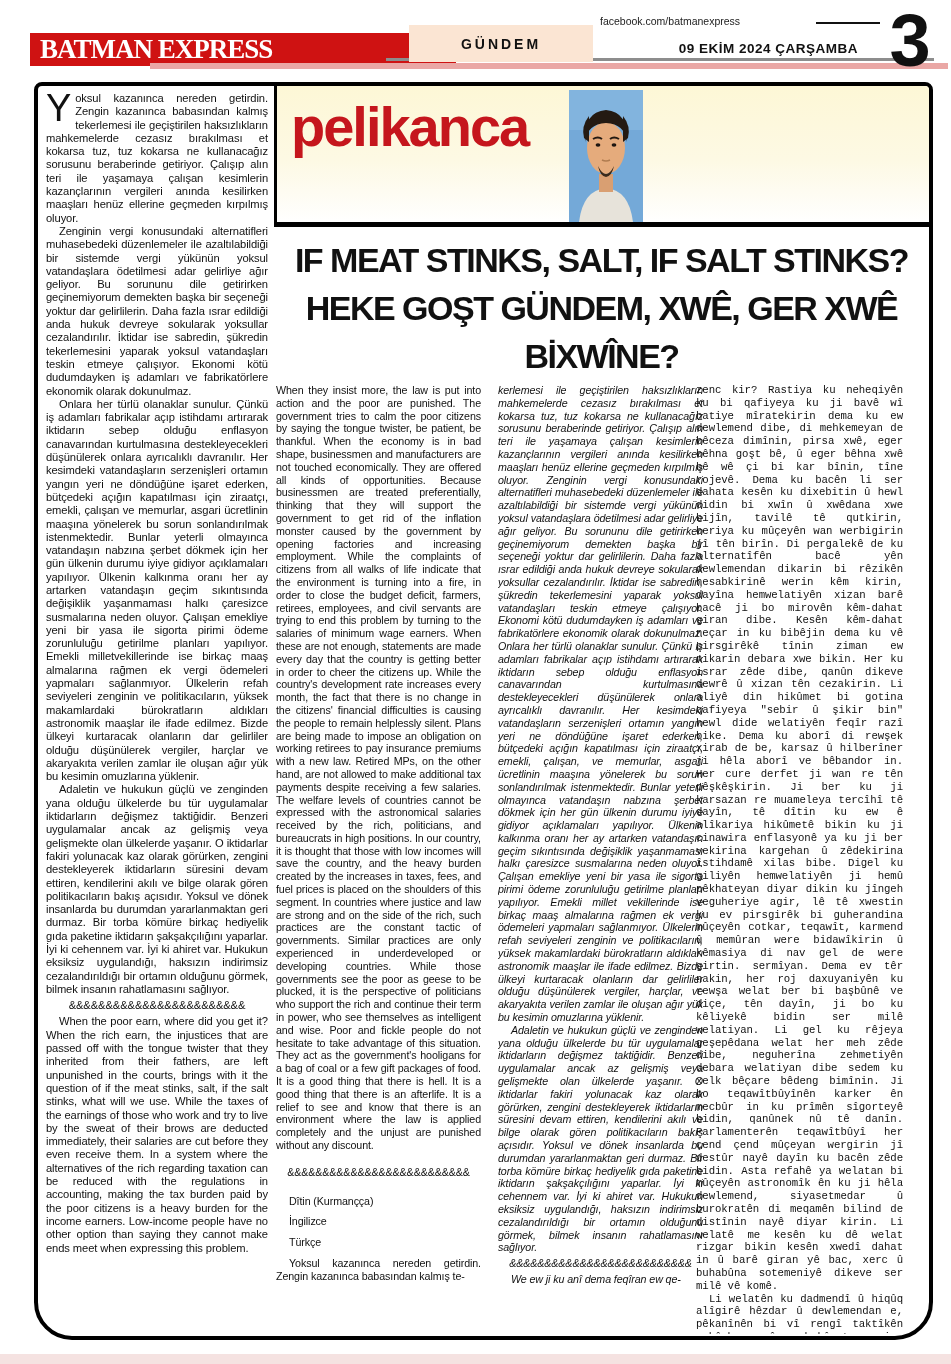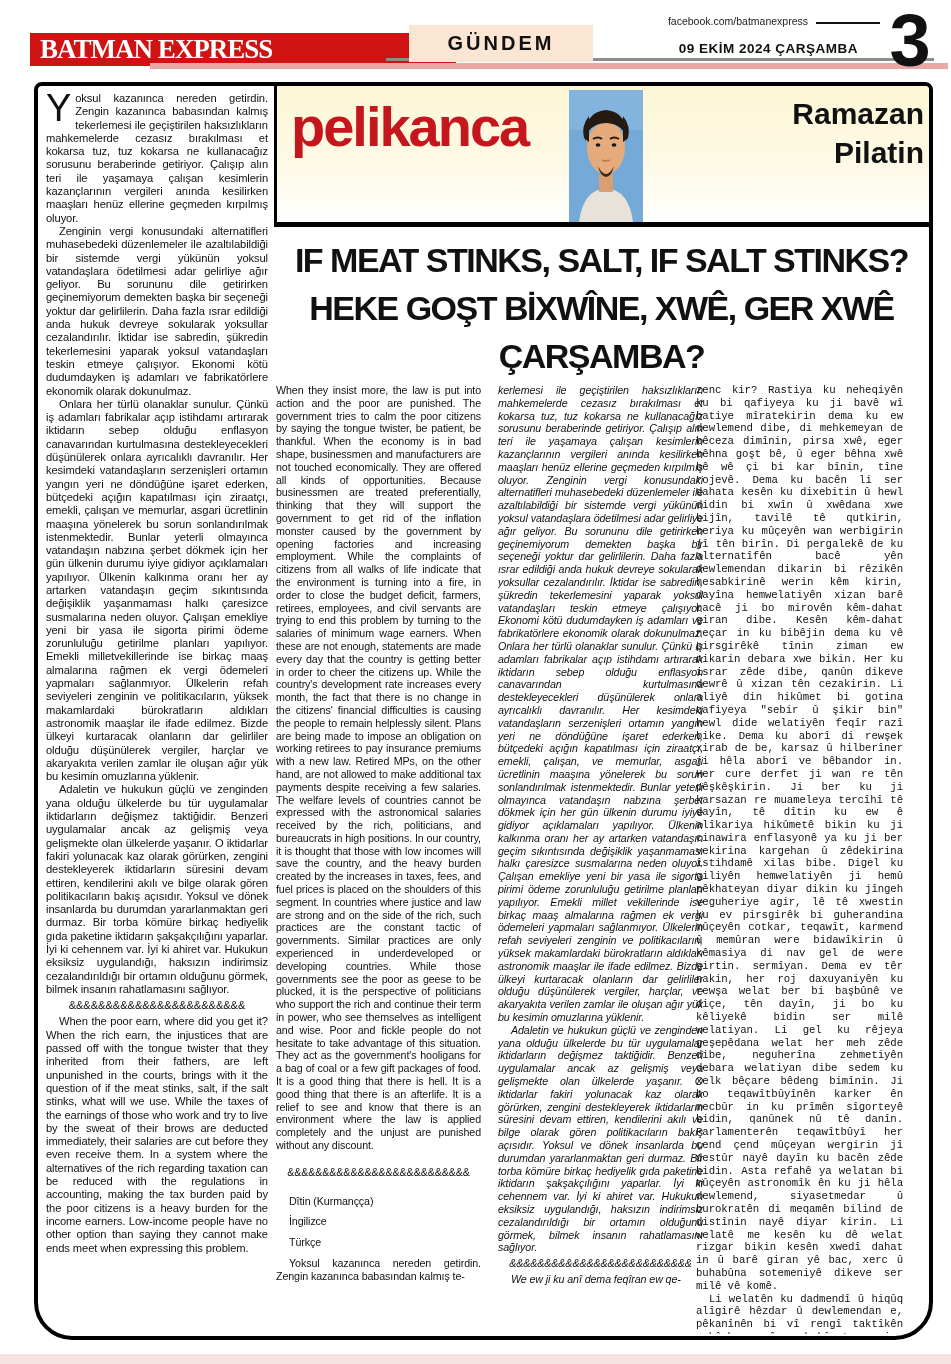--- a/index.html
+++ b/index.html
@@ -9,22 +9,22 @@
 
   
   .masthead { position: absolute; left: 30px; top: 33px; width: 426px; height: 33px;
               background: #cf1212; color: #fff; font-family: "Liberation Serif", serif;
               font-weight: 700; font-size: 27px; letter-spacing: -1px;
               display: flex; align-items: center; padding: 0 10px; }
   .rule-gray { position: absolute; left: 386px; top: 58px; width: 548px; height: 3px; background: #8d8d8d; }
   .rule-pink { position: absolute; left: 150px; top: 63px; width: 798px; height: 6px; background: #eaa7a5; }
   .section-label { position: absolute; left: 409px; top: 25px; width: 184px; height: 37px;
                    background: #fbe5d3; display: flex; align-items: center; justify-content: center;
-                   font-weight: 700; font-size: 20px; letter-spacing: 3px; }
-  .fb-url { position: absolute; left: 600px; top: 15px; width: 208px; text-align: right;
+                   font-weight: 700; font-size: 14px; letter-spacing: 3px; }
+  .fb-url { position: absolute; left: 600px; top: 15px; width: 208px; 
             font-size: 10.5px; color: #222; }
   .fb-rule { position: absolute; left: 816px; top: 22px; width: 64px; height: 2px; background: #111; }
   .issue-date { position: absolute; left: 628px; top: 41px; width: 230px; text-align: right;
                 font-weight: 700; font-size: 13.5px; letter-spacing: 0.5px; }
   .page-number { position: absolute; left: 874px; top: 4px; width: 72px;
                  font-size: 74px; font-weight: 800; line-height: 74px; text-align: center; }
 
   
   .frame { position: absolute; left: 34px; top: 82px; width: 899px; height: 1258px;
            border: 4px solid #000; border-radius: 8px 8px 38px 38px; overflow: hidden; background: #fff; }
@@ -107,29 +107,25 @@
           <path d="M16 52 Q14 22 37 20 Q60 22 58 52 Q56 34 37 33 Q18 34 16 52 Z" fill="#241a12"></path>
           <path d="M15 48 Q12 36 20 26 L20 52 Z" fill="#241a12"></path>
           <path d="M59 48 Q62 36 54 26 L54 52 Z" fill="#241a12"></path>
           <ellipse cx="29" cy="55" rx="2.4" ry="1.8" fill="#1e1611"></ellipse>
           <ellipse cx="45" cy="55" rx="2.4" ry="1.8" fill="#1e1611"></ellipse>
           <path d="M24 49 Q29 46 33 49" stroke="#241a12" stroke-width="2" fill="none"></path>
           <path d="M41 49 Q45 46 50 49" stroke="#241a12" stroke-width="2" fill="none"></path>
           <path d="M29 76 Q37 92 45 76 Q43 86 37 87 Q31 86 29 76 Z" fill="#3a2a1c"></path>
           <path d="M33 70 Q37 72 41 70" stroke="#b07c50" stroke-width="1.5" fill="none"></path>
         </svg>
-        <div class="author">
-          <div>Ramazan</div>
-          <div>Pilatin</div>
-        </div>
       </div>
 
       <div class="headline">
         <div>IF MEAT STINKS, SALT, IF SALT STINKS?</div>
-        <div>HEKE GOŞT BİXWÎNE, XWÊ, GER XWÊ ÇARŞAMBA?</div>
+        <div>HEKE GOŞT GÜNDEM, XWÊ, GER XWÊ BİXWÎNE?</div>
       </div>
 
       <div class="cols">
 
         <div class="tcol tcol2 colbody">
           <p>When they insist more, the law is put into action and the poor are punished. The government tries to calm the poor citizens by saying the tongue twister, be patient, be thankful. When the economy is in bad shape, businessmen and manufacturers are not touched economically. They are offered all kinds of opportunities. Because businessmen are treated preferentially, thinking that they will support the government to get rid of the inflation monster caused by the government by opening factories and increasing employment. While the complaints of citizens from all walks of life indicate that the environment is turning into a fire, in order to close the budget deficit, farmers, retirees, employees, and civil servants are trying to end this problem by turning to the salaries of minimum wage earners. When these are not enough, statements are made every day that the country is getting better in order to cheer the citizens up. While the country's development rate increases every month, the fact that there is no change in the citizens' financial difficulties is causing the people to remain helplessly silent. Plans are being made to impose an obligation on working retirees to pay insurance premiums with a new law. Retired MPs, on the other hand, are not allowed to make additional tax payments despite receiving a few salaries. The welfare levels of countries cannot be expressed with the astronomical salaries received by the rich, politicians, and bureaucrats in high positions. In our country, it is thought that those with low incomes will save the country, and the heavy burden created by the increases in taxes, fees, and fuel prices is placed on the shoulders of this segment. In countries where justice and law are strong and on the side of the rich, such practices are the constant tactic of governments. Similar practices are only experienced in underdeveloped or developing countries. While those governments see the poor as geese to be plucked, it is the perspective of politicians who support the rich and continue their term in power, who see themselves as intelligent and wise. Poor and fickle people do not hesitate to take advantage of this situation. They act as the government's hooligans for a bag of coal or a few gift packages of food. It is a good thing that there is hell. It is a good thing that there is an afterlife. It is a relief to see and know that there is an environment where the law is applied completely and the unjust are punished without any discount.</p>
           <div class="sep sep-roomy">&amp;&amp;&amp;&amp;&amp;&amp;&amp;&amp;&amp;&amp;&amp;&amp;&amp;&amp;&amp;&amp;&amp;&amp;&amp;&amp;&amp;&amp;&amp;&amp;&amp;&amp;</div>
           <div class="lang-line">Dîtin (Kurmançça)</div>
           <div class="lang-line">İngilizce</div>
           <div class="lang-line">Türkçe</div>

